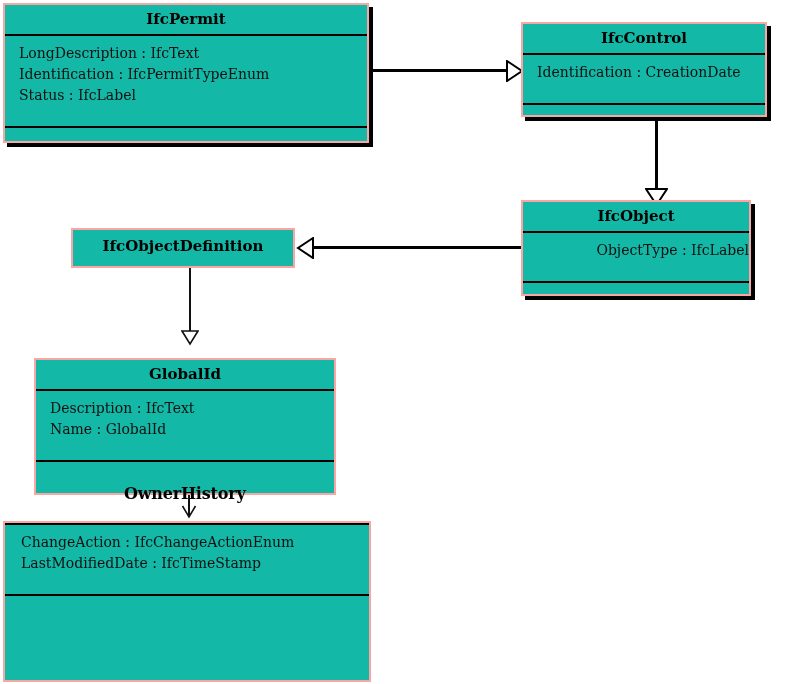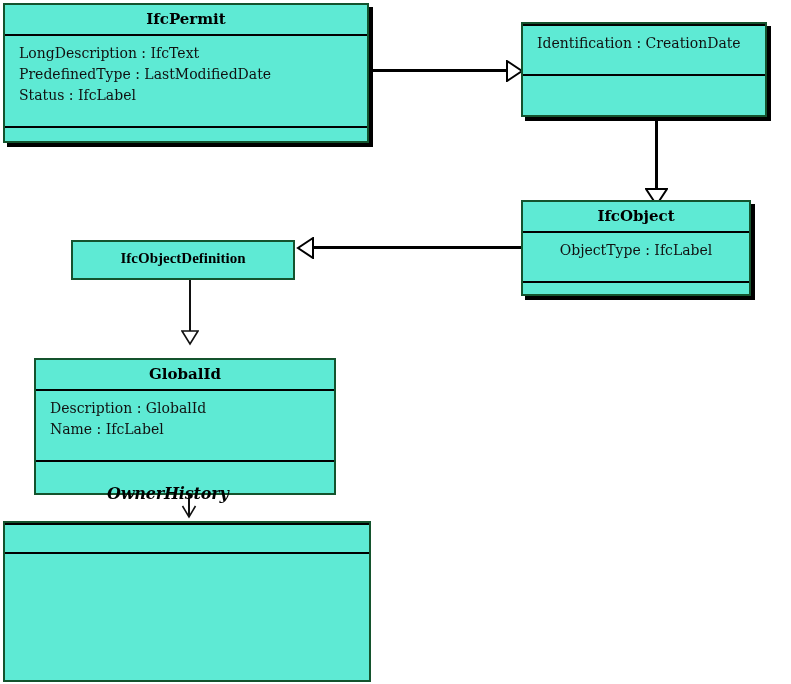--- a/index.html
+++ b/index.html
@@ -19,22 +19,22 @@
     position: absolute;
     left: 0; top: 0;
     width: 791px;
     height: 684px;
   }
 
   
   .uml-class {
     position: absolute;
     box-sizing: border-box;
-    background: #5eead4;
-    border: 2px solid #14532d;
+    background: #14b8a6;
+    border: 2px solid #fca5a5;
     box-shadow: 4px 4px 0 0 #000000;
     z-index: 3;
   }
   .uml-class.noshadow {
     box-shadow: none;
   }
 
   .uml-title {
     box-sizing: border-box;
     text-align: center;
@@ -125,69 +125,72 @@
       <polygon points="1,1 17,1 9,14" fill="#ffffff" stroke="#111111" stroke-width="1.6"></polygon>
     </svg>
   </div>
 
   <div class="conn-line thin" style="left:188px; top:474px; width:1.5px; height:42px;"></div>
   <div class="tri" style="left:181px; top:504px;">
     <svg width="16" height="16" viewBox="0 0 16 16">
       <polyline points="1.5,2 8,13 14.5,2" fill="none" stroke="#111111" stroke-width="1.6"></polyline>
     </svg>
   </div>
-  <div class="edge-label" style="left:107px; top:484px;font-style:italic;">OwnerHistory</div>
+  <div class="edge-label" style="left:124px; top:484px;">OwnerHistory</div>
 
   <div class="uml-class" style="left:3px; top:3px; width:366px; height:140px;">
     <div class="uml-title">IfcPermit</div>
     <div class="uml-sep"></div>
     <div class="uml-attrs">
       <span class="uml-attr">LongDescription : IfcText</span>
-      <span class="uml-attr">PredefinedType : LastModifiedDate</span>
+      <span class="uml-attr">Identification : IfcPermitTypeEnum</span>
       <span class="uml-attr">Status : IfcLabel</span>
     </div>
     <div class="uml-sep"></div>
     <div class="uml-ops"></div>
   </div>
 
   <div class="uml-class" style="left:521px; top:22px; width:246px; height:95px;">
+    <div class="uml-title">IfcControl</div>
     <div class="uml-sep"></div>
     <div class="uml-attrs">
       <span class="uml-attr">Identification : CreationDate</span>
     </div>
     <div class="uml-sep"></div>
     <div class="uml-ops"></div>
   </div>
 
   <div class="uml-class" style="left:521px; top:200px; width:230px; height:96px;">
     <div class="uml-title">IfcObject</div>
     <div class="uml-sep"></div>
-    <div class="uml-attrs" style="text-align:center; padding-left:0;">
+    <div class="uml-attrs" style="text-align:right; padding-left:0;">
       <span class="uml-attr">ObjectType : IfcLabel</span>
     </div>
     <div class="uml-sep"></div>
     <div class="uml-ops"></div>
   </div>
 
-  <div class="uml-class noshadow" style="left:71px; top:240px; width:224px; height:40px;font-family:Liberation Serif, serif;">
+  <div class="uml-class noshadow" style="left:71px; top:228px; width:224px; height:40px;">
     <div class="uml-title" style="padding-top:9px;">IfcObjectDefinition</div>
   </div>
 
   <div class="uml-class noshadow" style="left:34px; top:358px; width:302px; height:137px;">
     <div class="uml-title">GlobalId</div>
     <div class="uml-sep"></div>
     <div class="uml-attrs">
-      <span class="uml-attr">Description : GlobalId</span>
-      <span class="uml-attr">Name : IfcLabel</span>
+      <span class="uml-attr">Description : IfcText</span>
+      <span class="uml-attr">Name : GlobalId</span>
     </div>
     <div class="uml-sep"></div>
     <div class="uml-ops"></div>
   </div>
 
   <div class="uml-class noshadow" style="left:3px; top:521px; width:368px; height:161px;">
     <div class="uml-sep"></div>
     <div class="uml-attrs" style="padding-left:16px;">
+      <span class="uml-attr">ChangeAction : IfcChangeActionEnum</span>
+      <span class="uml-attr">LastModifiedDate : IfcTimeStamp</span>
     </div>
     <div class="uml-sep"></div>
     <div class="uml-ops"></div>
   </div>
 
 </div>
 
 </body></html>

